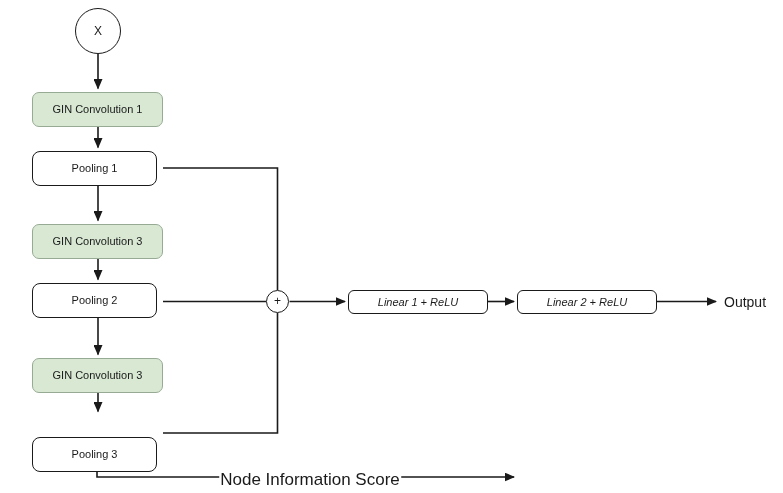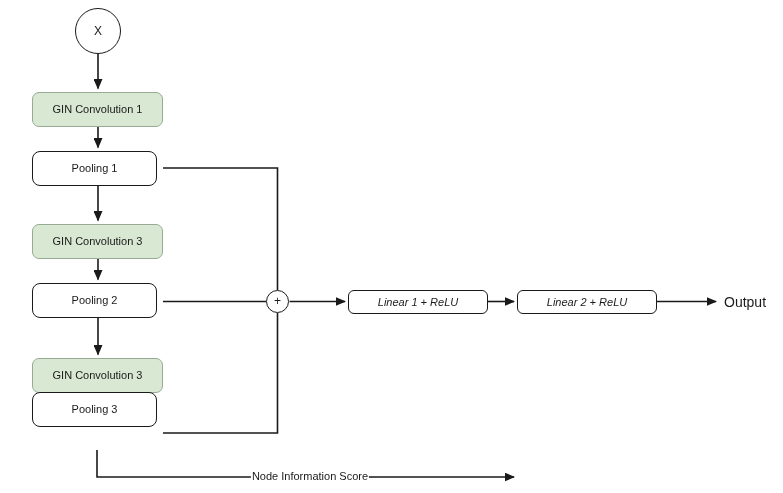--- a/index.html
+++ b/index.html
@@ -62,21 +62,21 @@
   .gin2 { top: 224px; }
   .gin3 { top: 358px; }
   .pool {
     left: 32px;
     width: 125px; height: 35px;
     border: 1.7px solid var(--box-border);
     border-radius: 8px;
   }
   .pool1 { top: 151px; }
   .pool2 { top: 283px; }
-  .pool3 { top: 392px; }
+  .pool3 { top: 437px; }
   .sum {
     left: 266px; top: 290px;
     width: 23px; height: 23px;
     border: 1.4px solid var(--box-border);
     border-radius: 50%;
     font-size: 12px;
     padding-bottom: 1px;
   }
   .linear {
     top: 290px;
@@ -95,21 +95,21 @@
     white-space: nowrap;
   }
   .output-label {
     left: 724px; top: 295px;
   }
   .nis-label {
     left: 310px; top: 471px;
     transform: translateX(-50%);
     background: var(--background);
     padding: 0 1px;
-    font-size: 11px;
+    font-size: 17px;
   }
 </style>
 </head>
 <body>
 
 <div id="canvas">
 
   <svg id="edges" viewBox="0 0 783 493" xmlns="http://www.w3.org/2000/svg">
     <defs>
       <marker id="arrow" markerUnits="userSpaceOnUse" markerWidth="11" markerHeight="9" refX="9.5" refY="4.5" orient="auto">

